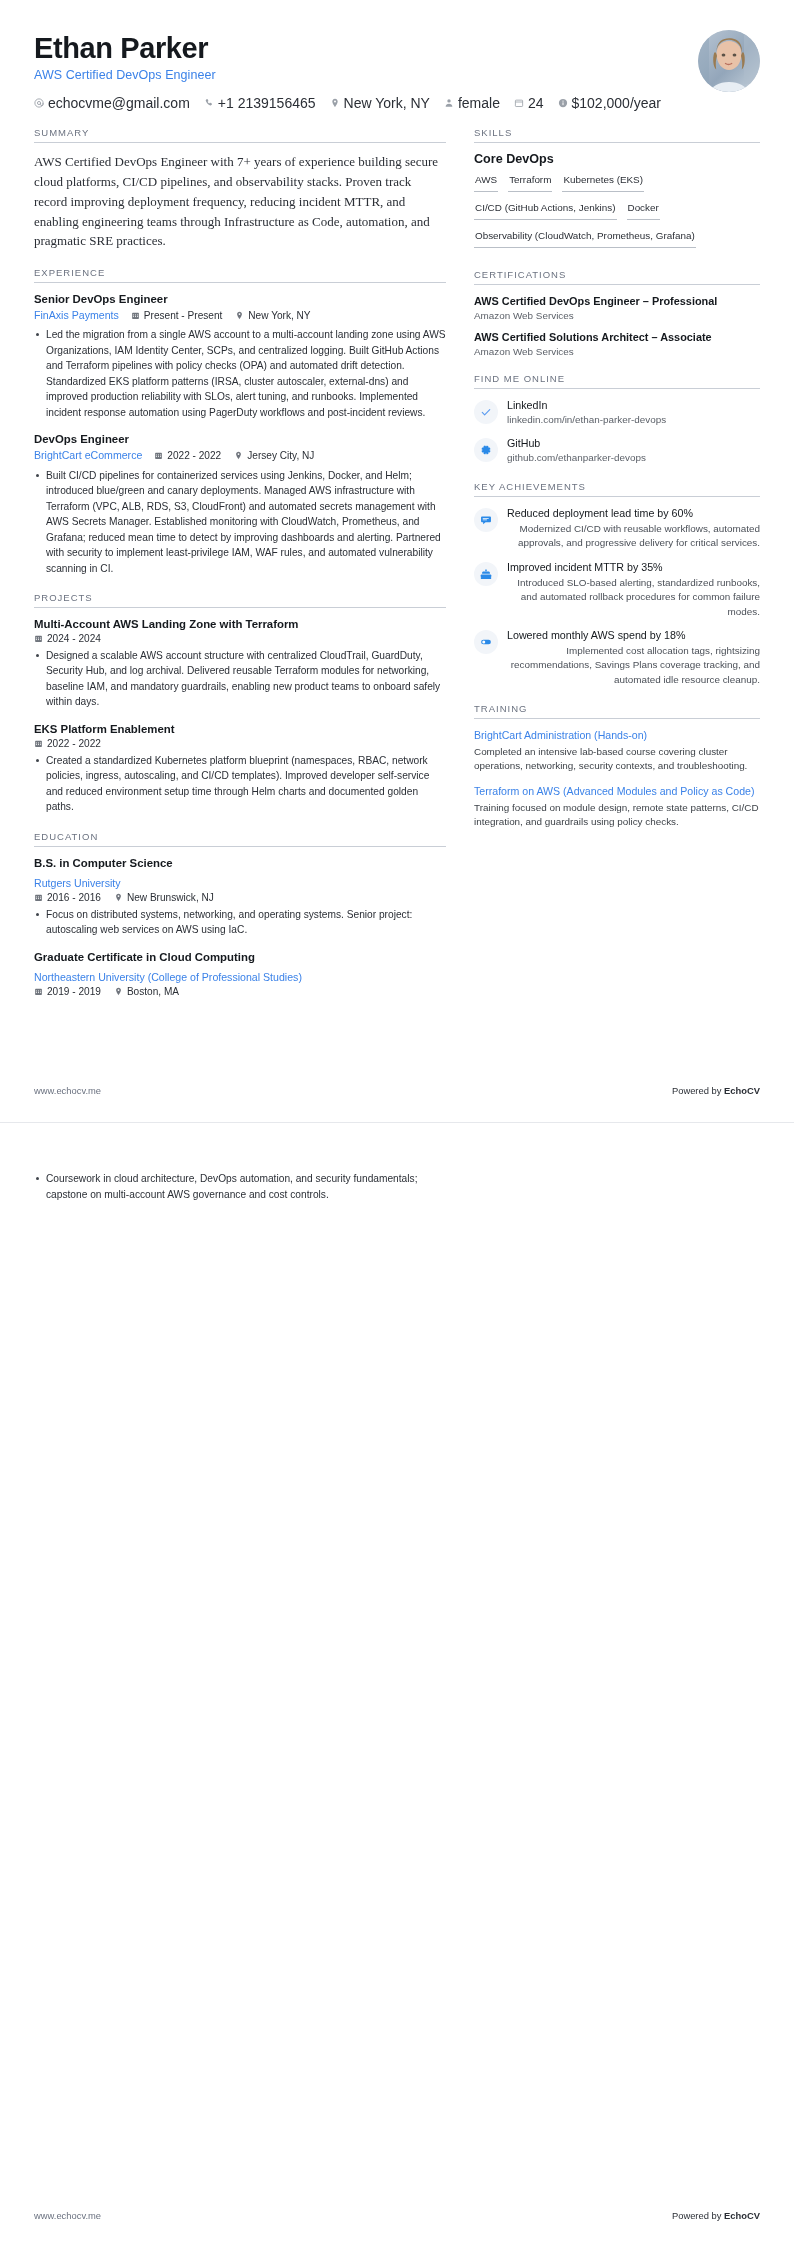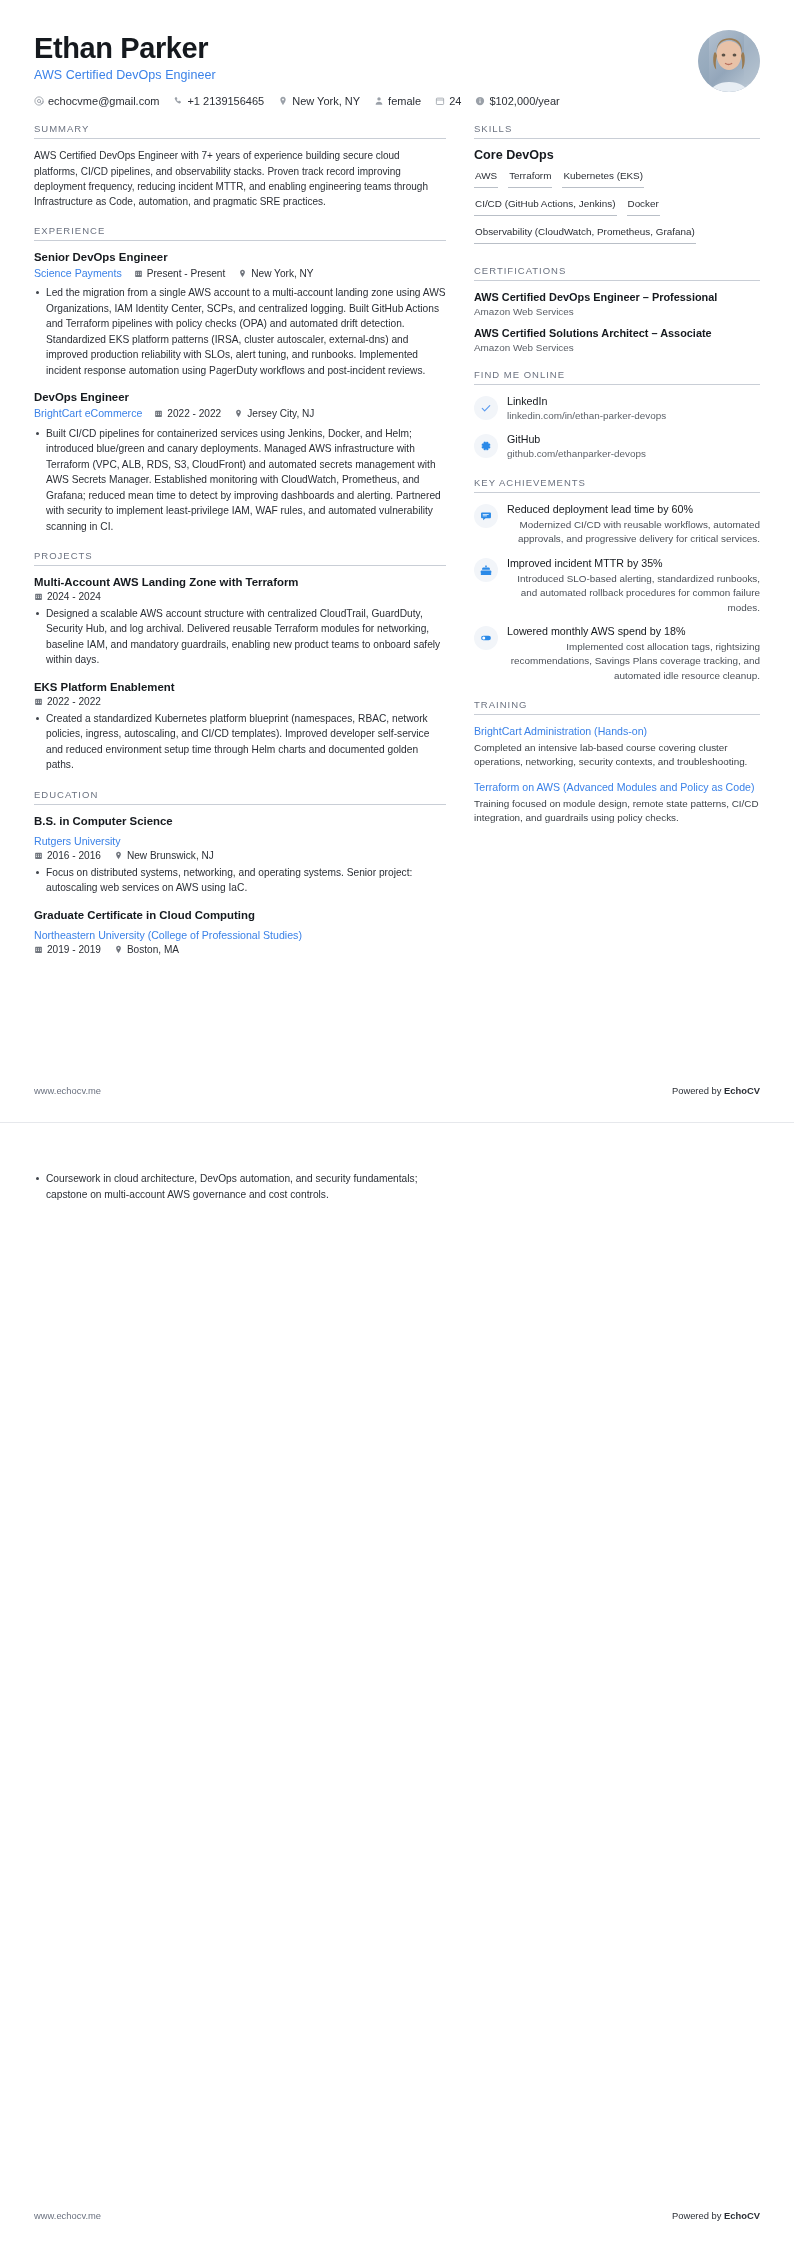--- a/index.html
+++ b/index.html
@@ -39,21 +39,21 @@
     font-size: 12.5px;
     color: #3b82e8;
     font-weight: 400;
     letter-spacing: 0.05px;
   }
   .contact-row {
     margin-top: 13px;
     display: flex;
     flex-wrap: wrap;
     gap: 0px;
-    font-size: 11px;
+    font-size: 14px;
     color: #2b2f36;
   }
   .contact-item {
     display: flex;
     align-items: center;
     gap: 4px;
     margin-right: 14px;
     white-space: nowrap;
   }
   .contact-item .ic { display: inline-flex; width: 10px; height: 10px; color: #9aa0a8; flex: 0 0 auto; }
@@ -80,23 +80,24 @@
     letter-spacing: 1.0px;
     color: #6b7280;
     font-weight: 400;
     text-transform: uppercase;
     padding-bottom: 4px;
   }
   .sec-rule { height: 1px; background: #c9ced6; margin-bottom: 9px; }
   .section { margin-bottom: 16px; }
 
   .body-text {
-    font-size: 10px;
+    font-size: 13px;
     line-height: 1.52;
     color: #2b2f36;
+    font-family: Liberation Serif, serif;
   }
 
   
   .entry { margin-bottom: 12px; }
   .entry-title {
     font-size: 11.4px;
     font-weight: 700;
     color: #15191e;
     line-height: 1.3;
   }
@@ -312,21 +313,21 @@
         <div class="body-text">AWS Certified DevOps Engineer with 7+ years of experience building secure cloud platforms, CI/CD pipelines, and observability stacks. Proven track record improving deployment frequency, reducing incident MTTR, and enabling engineering teams through Infrastructure as Code, automation, and pragmatic SRE practices.</div>
       </div>
 
       <div class="section">
         <div class="sec-title">EXPERIENCE</div>
         <div class="sec-rule"></div>
 
         <div class="entry">
           <div class="entry-title">Senior DevOps Engineer</div>
           <div class="meta-row">
-            <span class="entry-org">Science Payments</span>
+            <span class="entry-org">FinAxis Payments</span>
             <span class="meta">
               <span class="ic">
                 <svg viewBox="0 0 16 16" fill="currentColor">
                     <rect x="2" y="3" width="12" height="11" rx="1.2"></rect>
                     <rect x="3.4" y="6.2" width="1.8" height="1.6" fill="#fff"></rect>
                     <rect x="7.1" y="6.2" width="1.8" height="1.6" fill="#fff"></rect>
                     <rect x="10.8" y="6.2" width="1.8" height="1.6" fill="#fff"></rect>
                     <rect x="3.4" y="9.2" width="1.8" height="1.6" fill="#fff"></rect>
                     <rect x="7.1" y="9.2" width="1.8" height="1.6" fill="#fff"></rect>
                     <rect x="10.8" y="9.2" width="1.8" height="1.6" fill="#fff"></rect>

